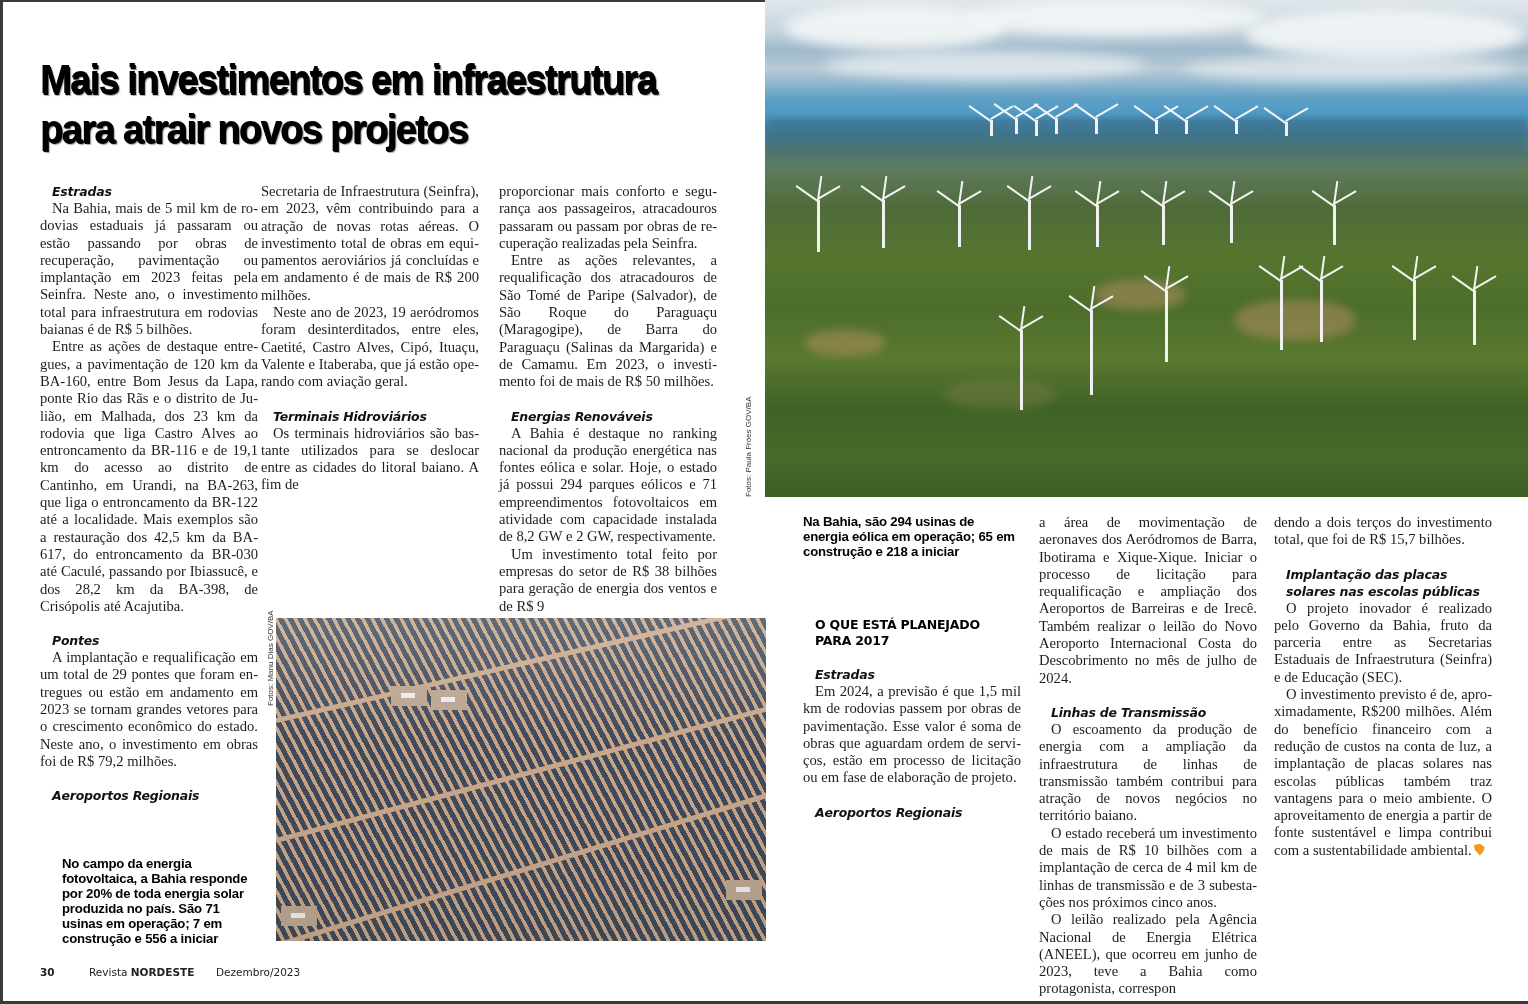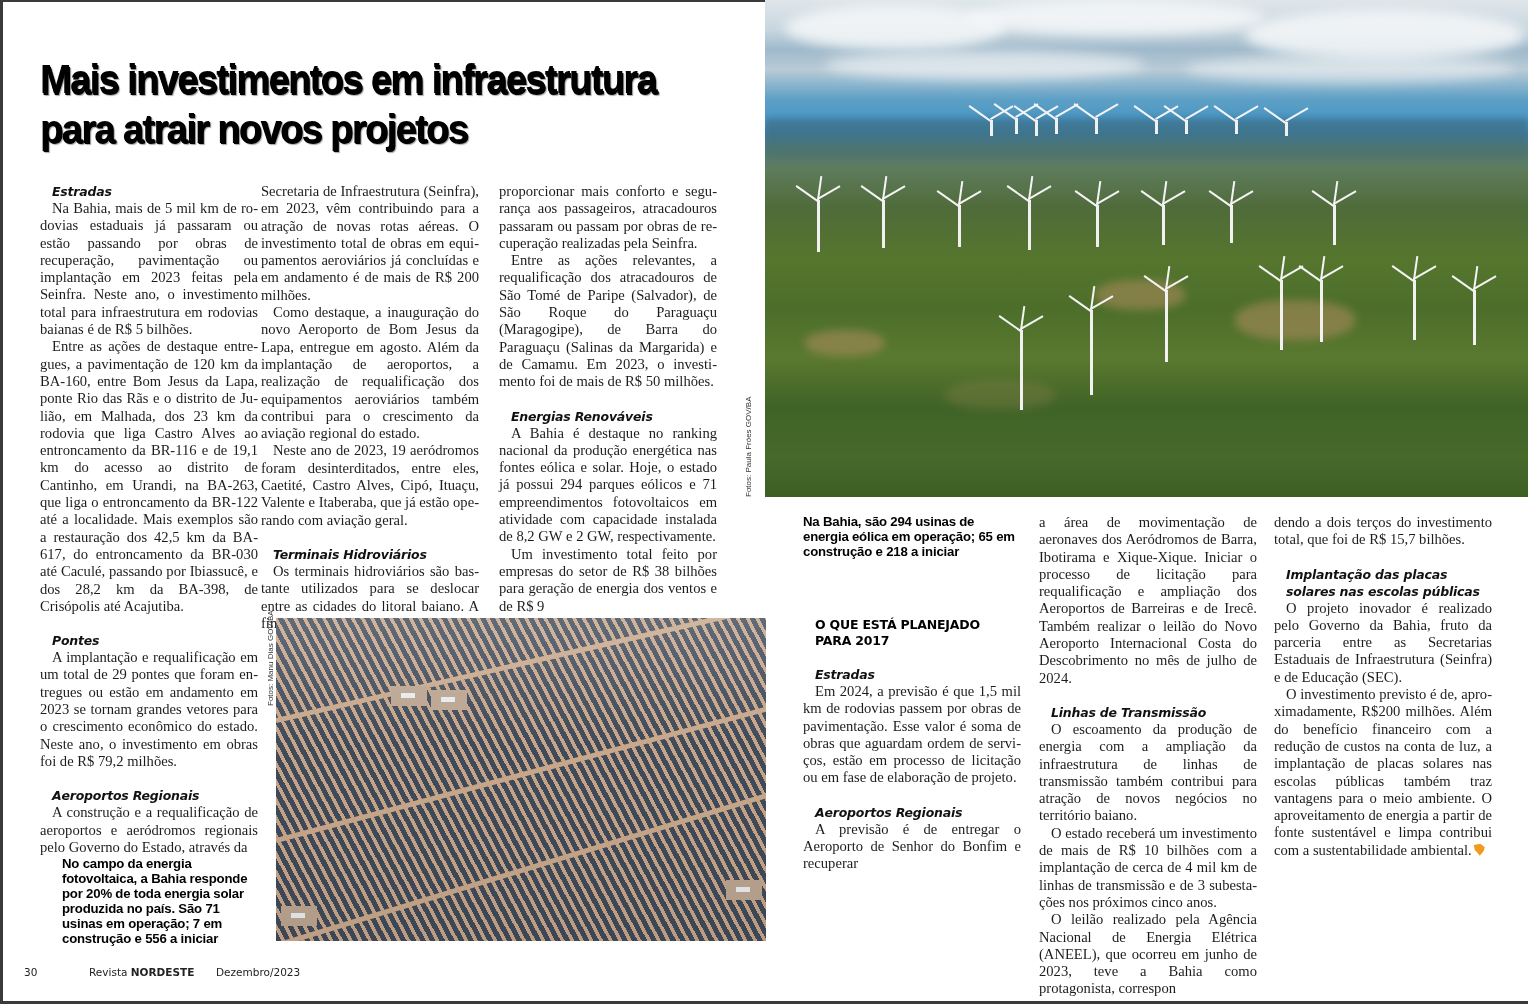--- a/index.html
+++ b/index.html
@@ -81,21 +81,21 @@
   .photo-solar .station::after { content: ""; position: absolute; left: 10px; top: 7px; width: 14px; height: 5px; background: #e8eaec; }
 
   .credit {
     position: absolute; font-family: "Liberation Sans", "DejaVu Sans", sans-serif; font-size: 8px;
     color: #333; white-space: nowrap; transform: rotate(-90deg); transform-origin: left top;
   }
   .credit-solar { left: 266px; top: 706px; }
   .credit-wind { left: 744px; top: 497px; }
 
   .footer { position: absolute; top: 966px; font-family: "DejaVu Sans", "Liberation Sans", sans-serif; font-size: 10.5px; color: #222; }
-  .footer-page { left: 24px; font-weight: normal; }
+  .footer-page { left: 40px; font-weight: bold; }
   .footer-mag { left: 89px; }
   .footer-mag b { font-weight: bold; }
   .footer-date { left: 216px; }
 
   .end-mark { display: inline-block; width: 11px; height: 12px; background: #f39a1e;
     clip-path: polygon(0 10%, 60% 0, 100% 30%, 90% 60%, 55% 100%, 30% 70%, 10% 55%); vertical-align: -1px; margin-left: 2px; }
 </style>
 </head>
 <body>
 
@@ -110,26 +110,24 @@
 
 <div class="col col1">
   <div class="sec-h">Estradas</div>
   <p>Na Bahia, mais de 5 mil km de ro­dovias estaduais já passaram ou estão passando por obras de recuperação, pavimentação ou implantação em 2023 feitas pela Seinfra. Neste ano, o investimento total para infraestrutura em rodovias baianas é de R$ 5 bilhões.</p>
   <p>Entre as ações de destaque entre­gues, a pavimentação de 120 km da BA-160, entre Bom Jesus da Lapa, ponte Rio das Rãs e o distrito de Ju­lião, em Malhada, dos 23 km da rodo­via que liga Castro Alves ao entron­camento da BR-116 e de 19,1 km do acesso ao distrito de Cantinho, em Urandi, na BA-263, que liga o entron­camento da BR-122 até a localidade. Mais exemplos são a restauração dos 42,5 km da BA-617, do entronca­mento da BR-030 até Caculé, pas­sando por Ibiassucê, e dos 28,2 km da BA-398, de Crisópolis até Acajutiba.</p>
   <div class="gap"></div>
   <div class="sec-h">Pontes</div>
   <p>A implantação e requalificação em um total de 29 pontes que foram en­tregues ou estão em andamento em 2023 se tornam grandes vetores para o crescimento econômico do estado. Neste ano, o investimento em obras foi de R$ 79,2 milhões.</p>
   <div class="gap"></div>
   <div class="sec-h">Aeroportos Regionais</div>
-  <p>A construção e a requalificação de aeroportos e aeródromos regionais pelo Governo do Estado, através da</p>
 </div>
 
 <div class="col col2">
   <p class="noindent">Secretaria de Infraestrutura (Sein­fra), em 2023, vêm contribuindo para a atração de novas rotas aéreas. O investimento total de obras em equi­pamentos aeroviários já concluídas e em andamento é de mais de R$ 200 milhões.</p>
-  <p>Como destaque, a inauguração do novo Aeroporto de Bom Jesus da Lapa, entregue em agosto. Além da implan­tação de aeroportos, a realização de requalificação dos equipamentos aero­viários também contribui para o cres­cimento da aviação regional do estado.</p>
   <p>Neste ano de 2023, 19 aeródromos foram desinterditados, entre eles, Caetité, Castro Alves, Cipó, Ituaçu, Valente e Itaberaba, que já estão ope­rando com aviação geral.</p>
   <div class="gap"></div>
   <div class="sec-h">Terminais Hidroviários</div>
   <p>Os terminais hidroviários são bas­tante utilizados para se deslocar entre as cidades do litoral baiano. A fim de</p>
 </div>
 
 <div class="col col3">
   <p class="noindent">proporcionar mais conforto e segu­rança aos passageiros, atracadouros passaram ou passam por obras de re­cuperação realizadas pela Seinfra.</p>
   <p>Entre as ações relevantes, a requali­ficação dos atracadouros de São Tomé de Paripe (Salvador), de São Roque do Paraguaçu (Maragogipe), de Barra do Paraguaçu (Salinas da Margarida) e de Camamu. Em 2023, o investi­mento foi de mais de R$ 50 milhões.</p>
   <div class="gap"></div>
@@ -226,21 +224,20 @@
   <div class="gap"></div>
   <div class="planned-h">
     <div>O QUE ESTÁ PLANEJADO</div>
     <div>PARA 2017</div>
   </div>
   <div class="gap"></div>
   <div class="sec-h">Estradas</div>
   <p>Em 2024, a previsão é que 1,5 mil km de rodovias passem por obras de pavimentação. Esse valor é soma de obras que aguardam ordem de servi­ços, estão em processo de licitação ou em fase de elaboração de projeto.</p>
   <div class="gap"></div>
   <div class="sec-h">Aeroportos Regionais</div>
-  <p>A previsão é de entregar o Aeropor­to de Senhor do Bonfim e recuperar</p>
 </div>
 
 <div class="col col5">
   <p class="noindent">a área de movimentação de aeronaves dos Aeródromos de Barra, Ibotirama e Xique-Xique. Iniciar o processo de licitação para requalificação e am­pliação dos Aeroportos de Barreiras e de Irecê. Também realizar o leilão do Novo Aeroporto Internacional Costa do Descobrimento no mês de julho de 2024.</p>
   <div class="gap"></div>
   <div class="sec-h">Linhas de Transmissão</div>
   <p>O escoamento da produção de ener­gia com a ampliação da infraestrutura de linhas de transmissão também con­tribui para atração de novos negócios no território baiano.</p>
   <p>O estado receberá um investimen­to de mais de R$ 10 bilhões com a implantação de cerca de 4 mil km de linhas de transmissão e de 3 subesta­ções nos próximos cinco anos.</p>
   <p>O leilão realizado pela Agência Na­cional de Energia Elétrica (ANEEL), que ocorreu em junho de 2023, teve a Bahia como protagonista, correspon­</p>
 </div>

